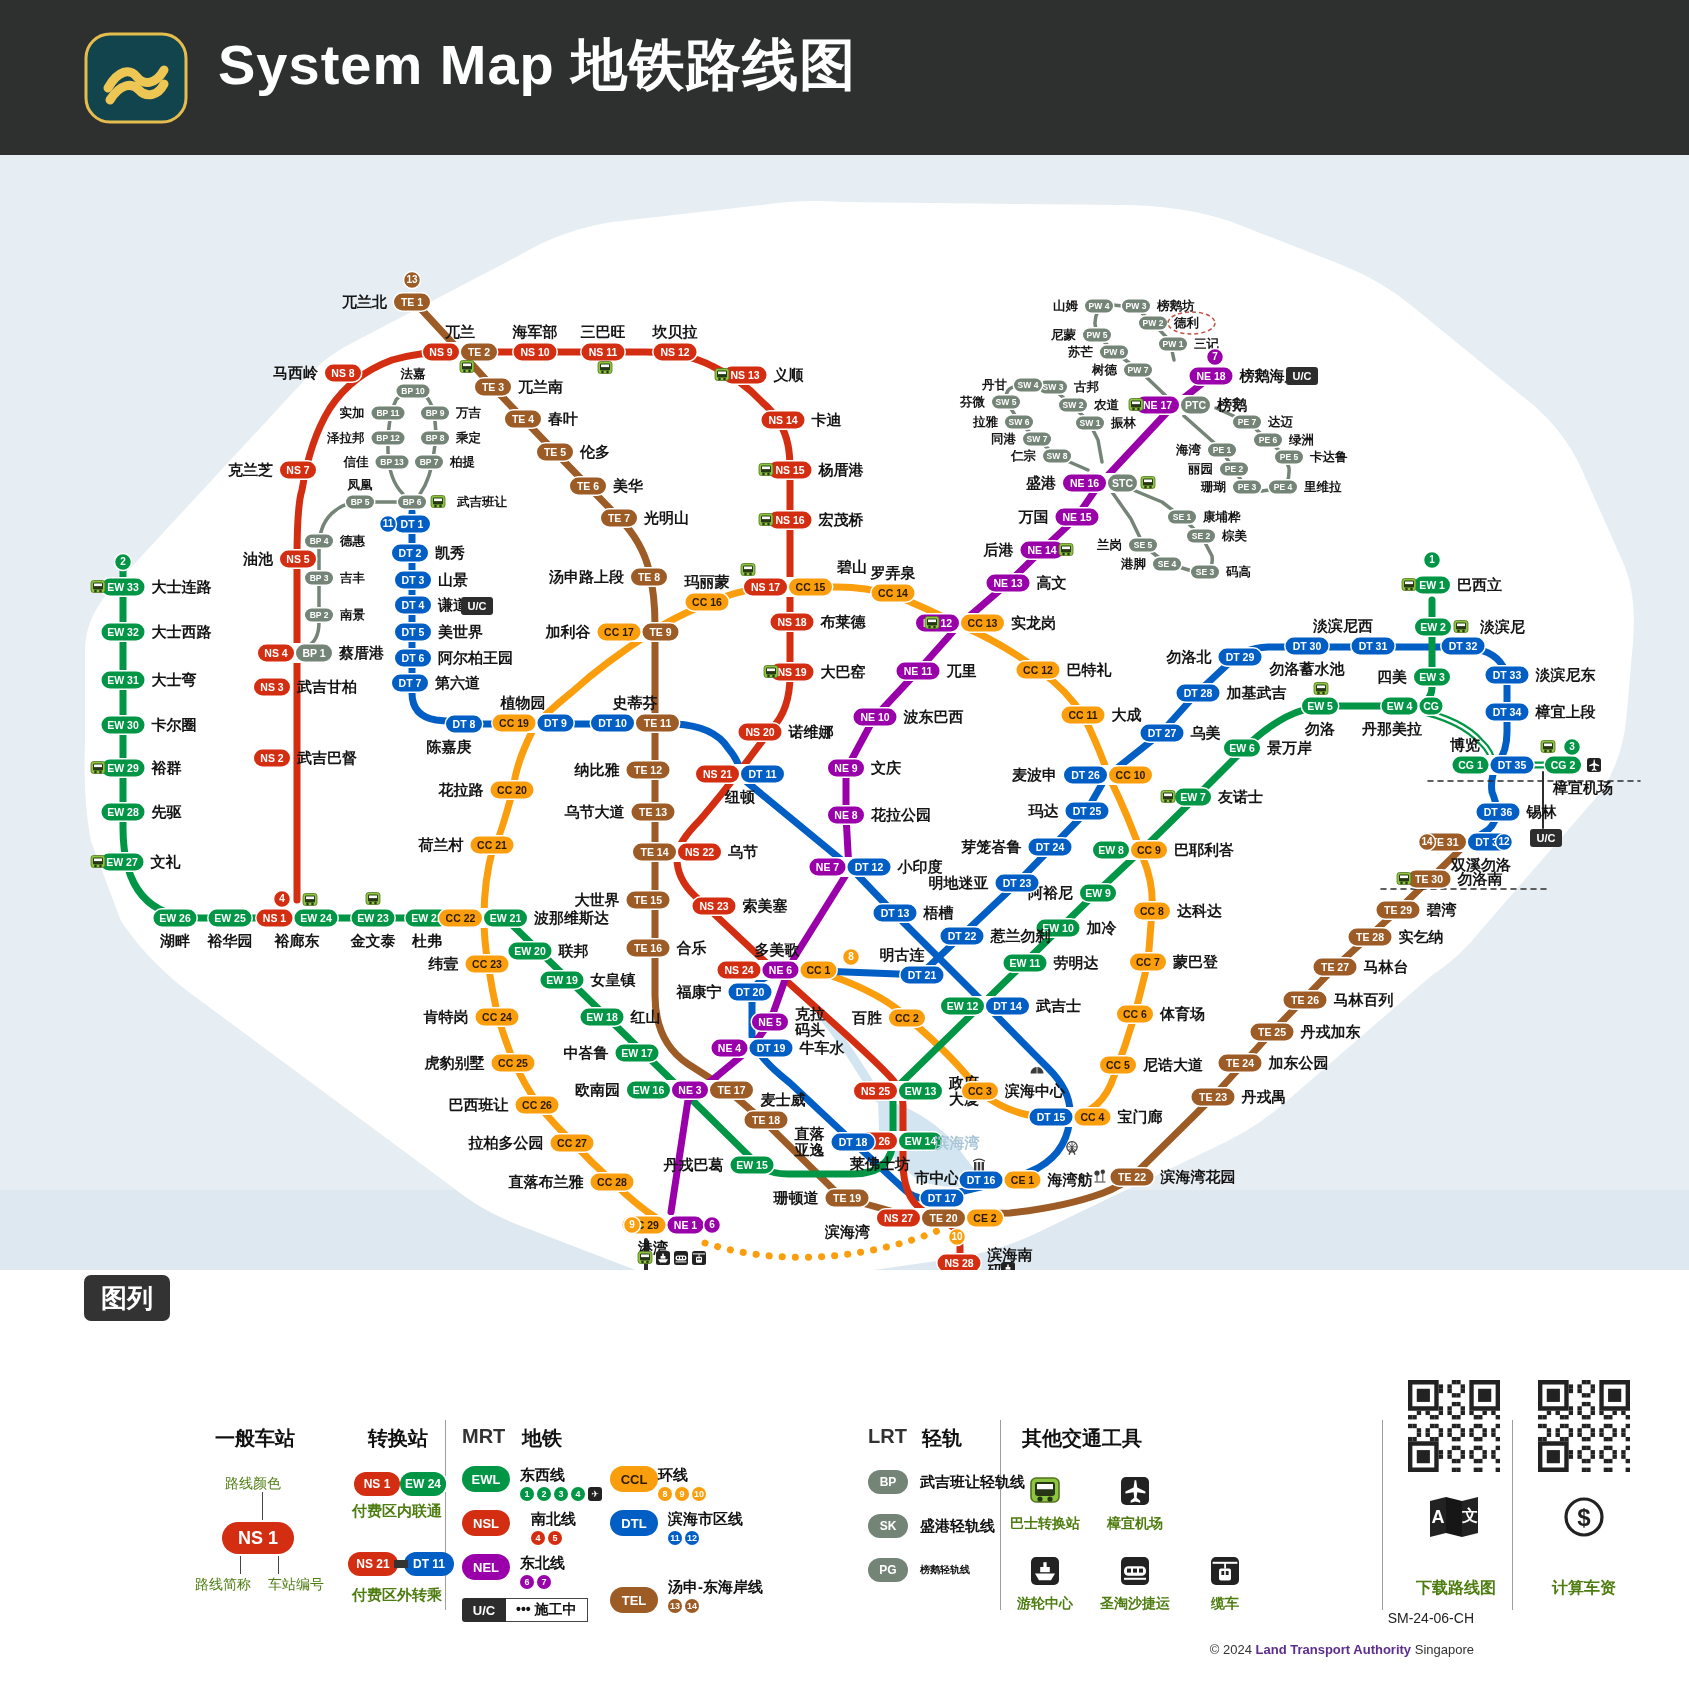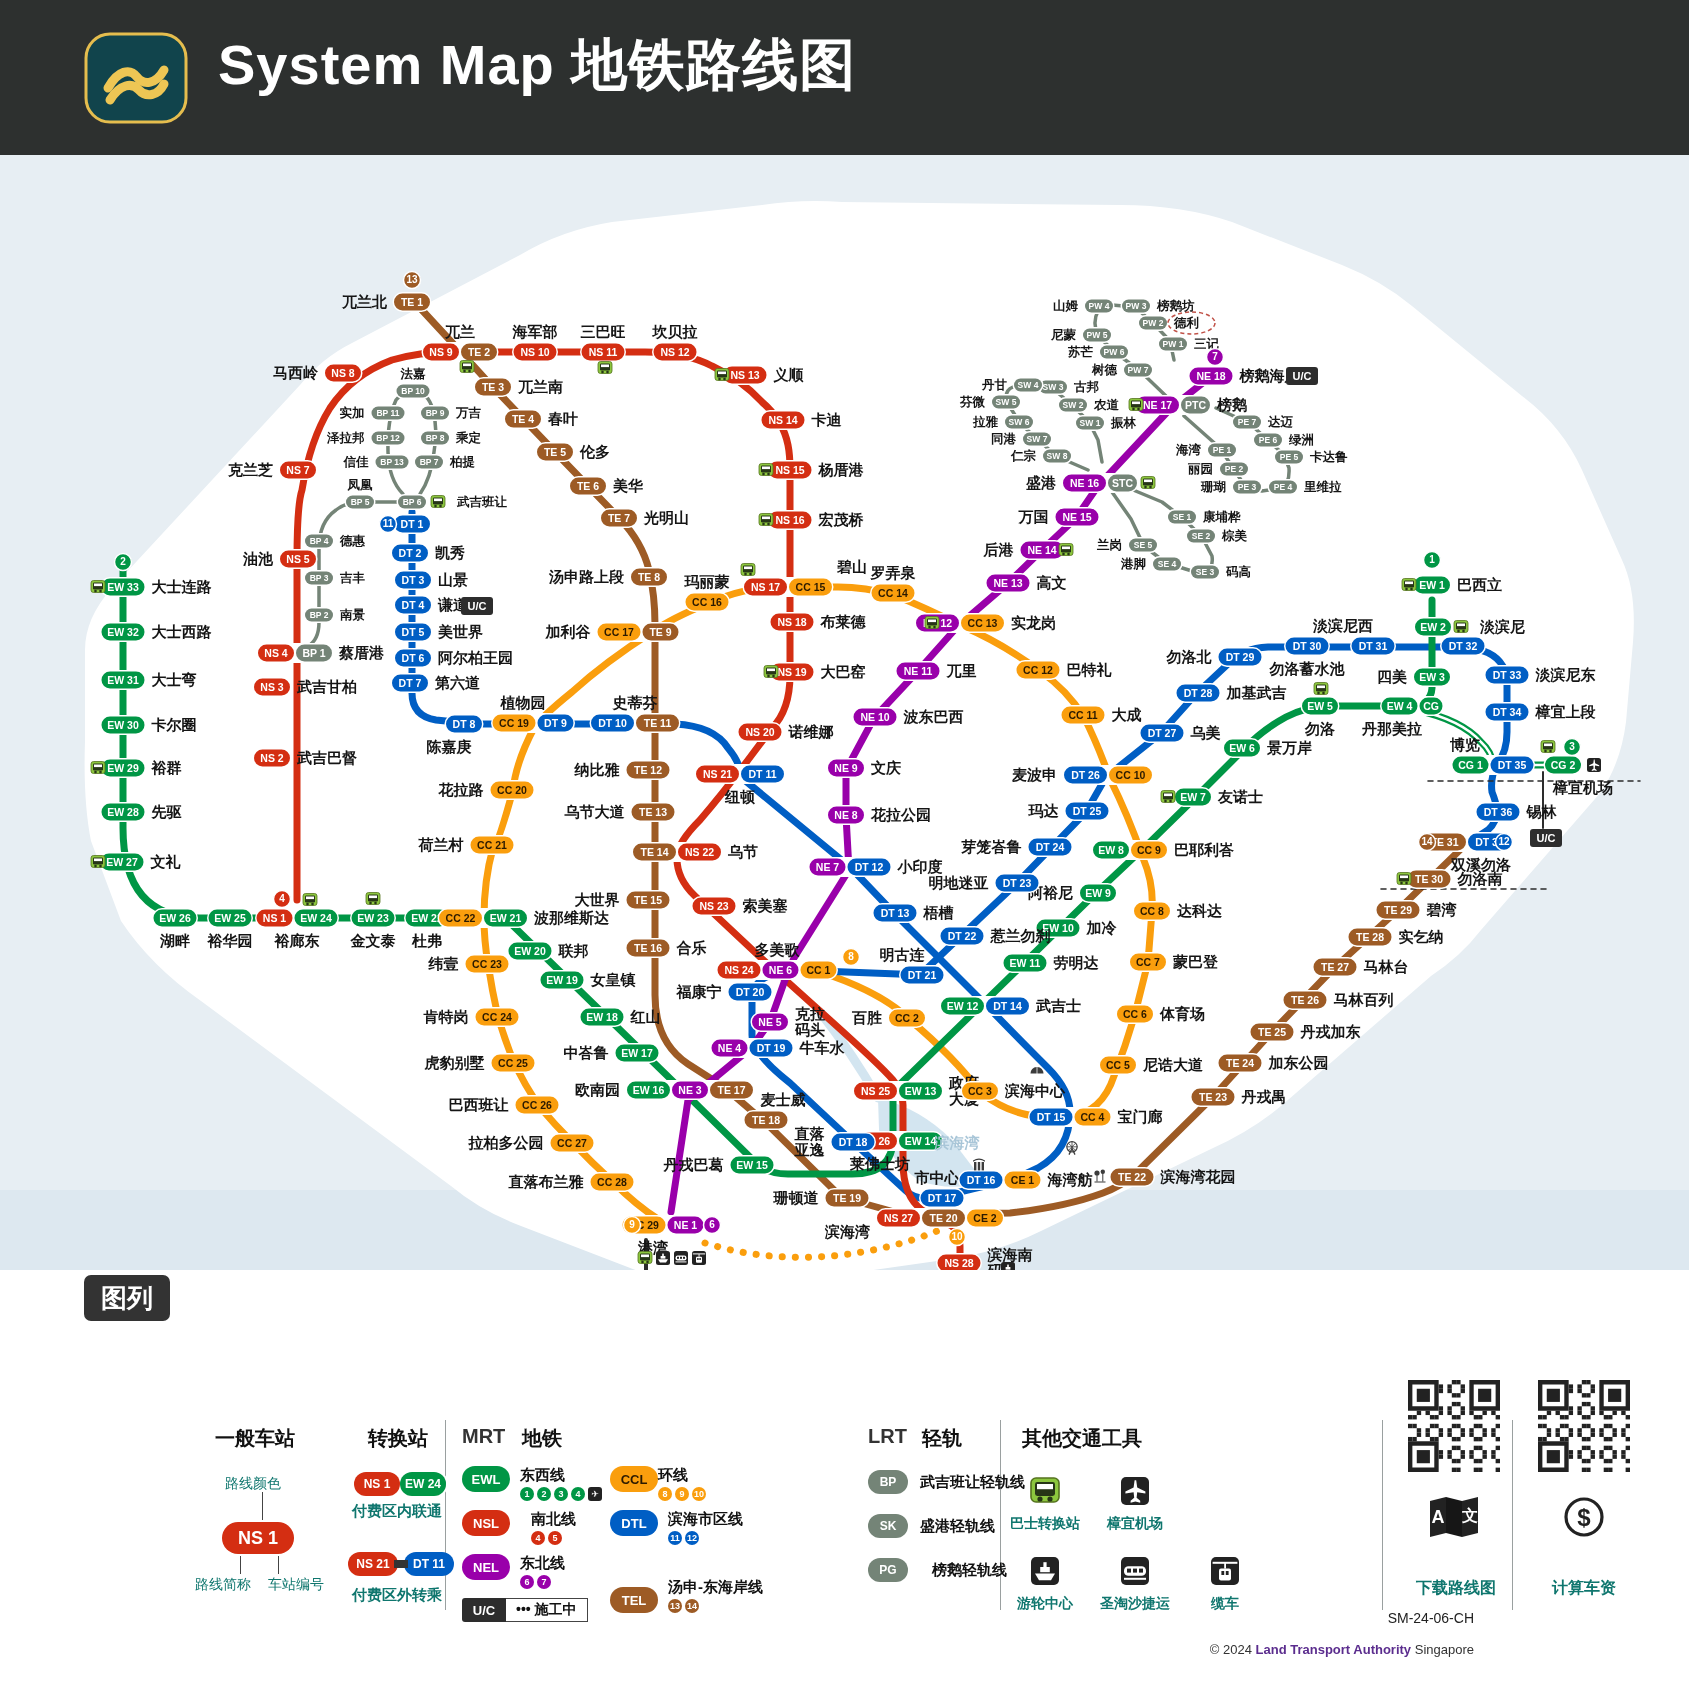--- a/index.html
+++ b/index.html
@@ -14,21 +14,21 @@
   #map-wrap{position:absolute;left:0;top:155px;width:1689px;height:1115px;}
   #map-svg{display:block;}
   #map-svg text{font-family:"Liberation Sans",sans-serif;}
   
   #legend{position:absolute;left:0;top:1270px;width:1554px;height:419px;background:#fff;}
   .lg-title{position:absolute;left:84px;top:5px;width:86px;height:46px;background:#333;
             color:#fff;font-size:26px;font-weight:bold;border-radius:7px;display:flex;
             align-items:center;justify-content:center;}
   .lg-head{position:absolute;font-size:20px;font-weight:bold;color:#111;}
   .vdiv{position:absolute;width:1px;background:#9aa0a0;top:150px;height:190px;}
-  .lg-txt{position:absolute;font-size:14px;color:#0f766e;}
+  .lg-txt{position:absolute;font-size:14px;color:#4d7c0f;}
   .pill{display:inline-flex;align-items:center;justify-content:center;color:#fff;
         font-weight:bold;border-radius:20px;}
   #foot-code{position:absolute;right:80px;top:340px;font-size:14px;color:#222;}
   #foot-copy{position:absolute;right:80px;top:372px;font-size:13px;color:#333;}
   #foot-copy .lta{color:#5b2d8e;font-weight:bold;}
 </style>
 </head>
 <body>
 
 <div class="page">
@@ -1660,21 +1660,21 @@
         <div style="position:absolute;left:868px;top:200px;display:flex;align-items:center;">
           <span class="pill" style="width: 40px; height: 24px; font-size: 12px; background: rgb(116, 132, 119); text-align: right;">BP</span>
           <span style="margin-left: 12px; font-size: 15px; font-weight: bold; color: rgb(17, 17, 17); white-space: nowrap;">武吉班让轻轨线</span>
         </div>
         <div style="position:absolute;left:868px;top:244px;display:flex;align-items:center;">
           <span class="pill" style="width: 40px; height: 24px; font-size: 12px; background: rgb(116, 132, 119);">SK</span>
           <span style="margin-left: 12px; font-size: 15px; font-weight: bold; color: rgb(17, 17, 17); white-space: nowrap;">盛港轻轨线</span>
         </div>
         <div style="position:absolute;left:868px;top:288px;display:flex;align-items:center;">
           <span class="pill" style="width: 40px; height: 24px; font-size: 12px; background: rgb(116, 132, 119);">PG</span>
-          <span style="margin-left: 24px; font-size: 15px; font-weight: bold; color: rgb(17, 17, 17); white-space: nowrap;">榜鹅轻轨线</span>
+          <span style="margin-left: 12px; font-size: 10px; font-weight: bold; color: rgb(17, 17, 17); white-space: nowrap;">榜鹅轻轨线</span>
         </div>
         <div class="lg-head" style="position:absolute;left:1022px;top:155px;">其他交通工具</div>
         <div style="position:absolute;left:1029px;top:205px;width:32px;height:32px;"><svg width="32" height="32" viewBox="0 0 16 16">
             <g></g>
             <g transform="translate(0,0) scale(1)">
               <rect x="1" y="1.5" width="14" height="12" rx="2.5" fill="#8cc63e" stroke="#55731f" stroke-width="0.8"></rect>
               <rect x="3" y="3.5" width="10" height="7" rx="1.2" fill="#273617"></rect>
               <rect x="4" y="4.5" width="8" height="2.6" fill="#fff"></rect>
               <circle cx="5.5" cy="12" r="1.3" fill="#273617"></circle>
               <circle cx="10.5" cy="12" r="1.3" fill="#273617"></circle>

